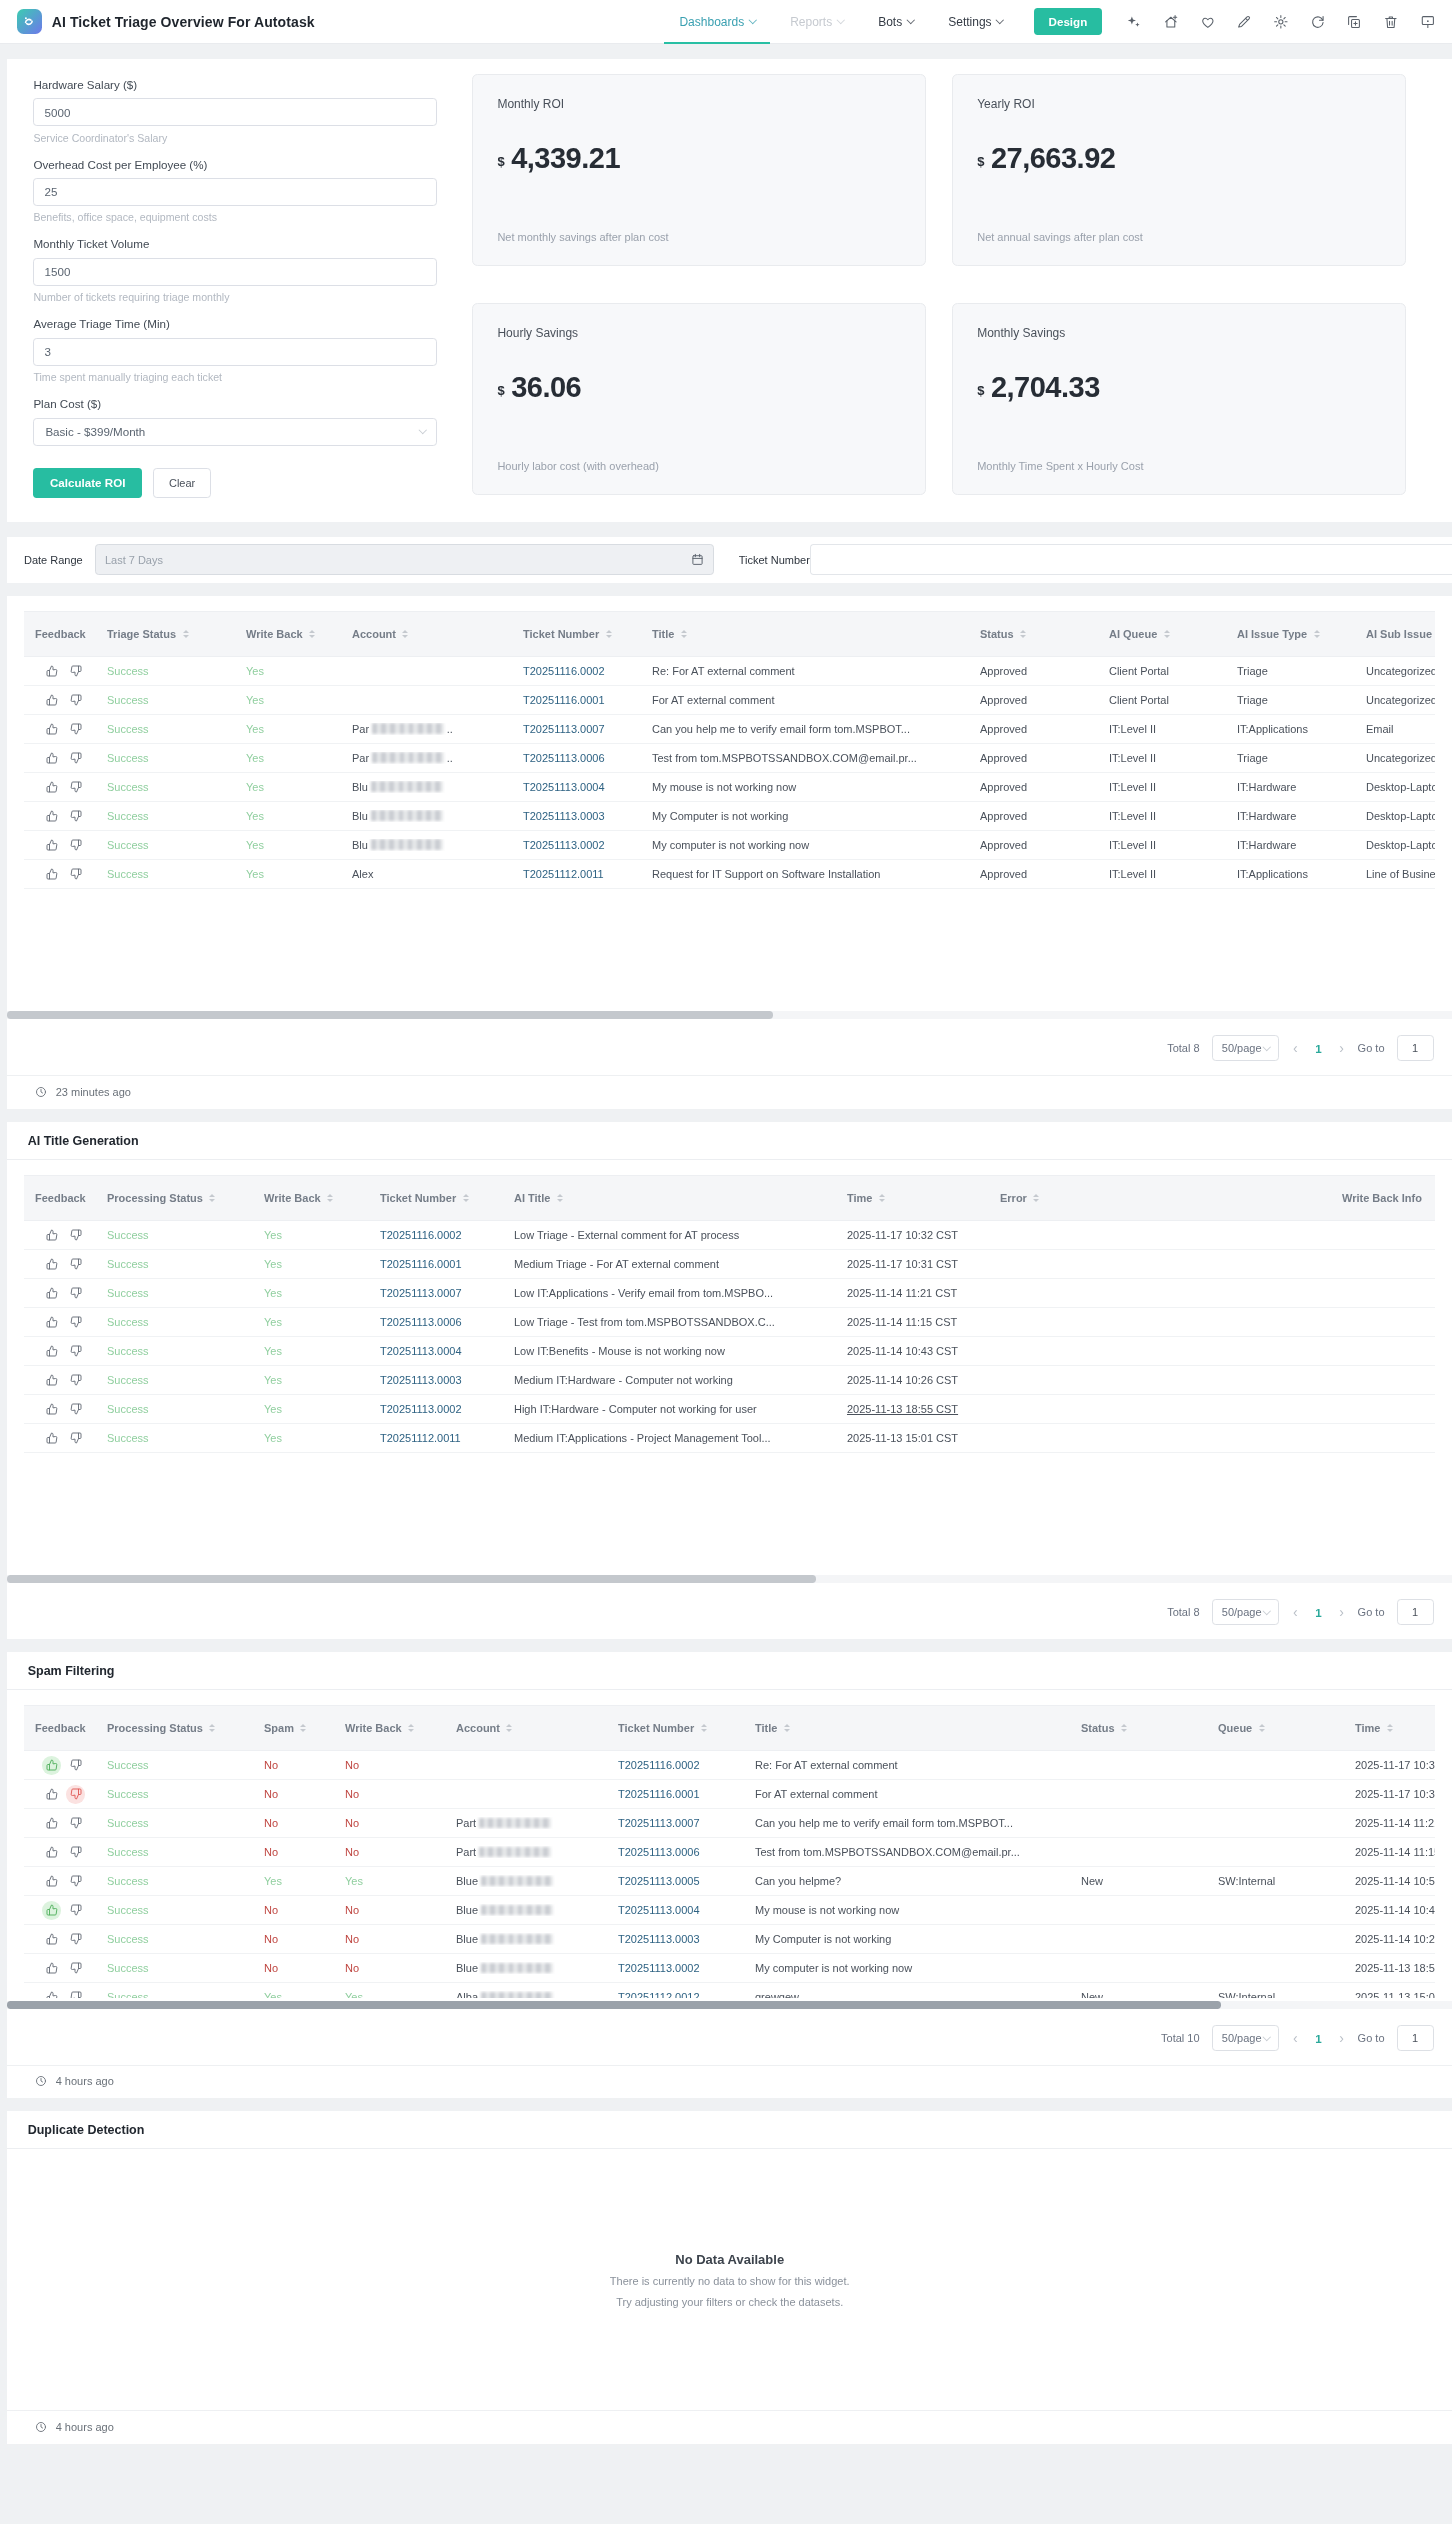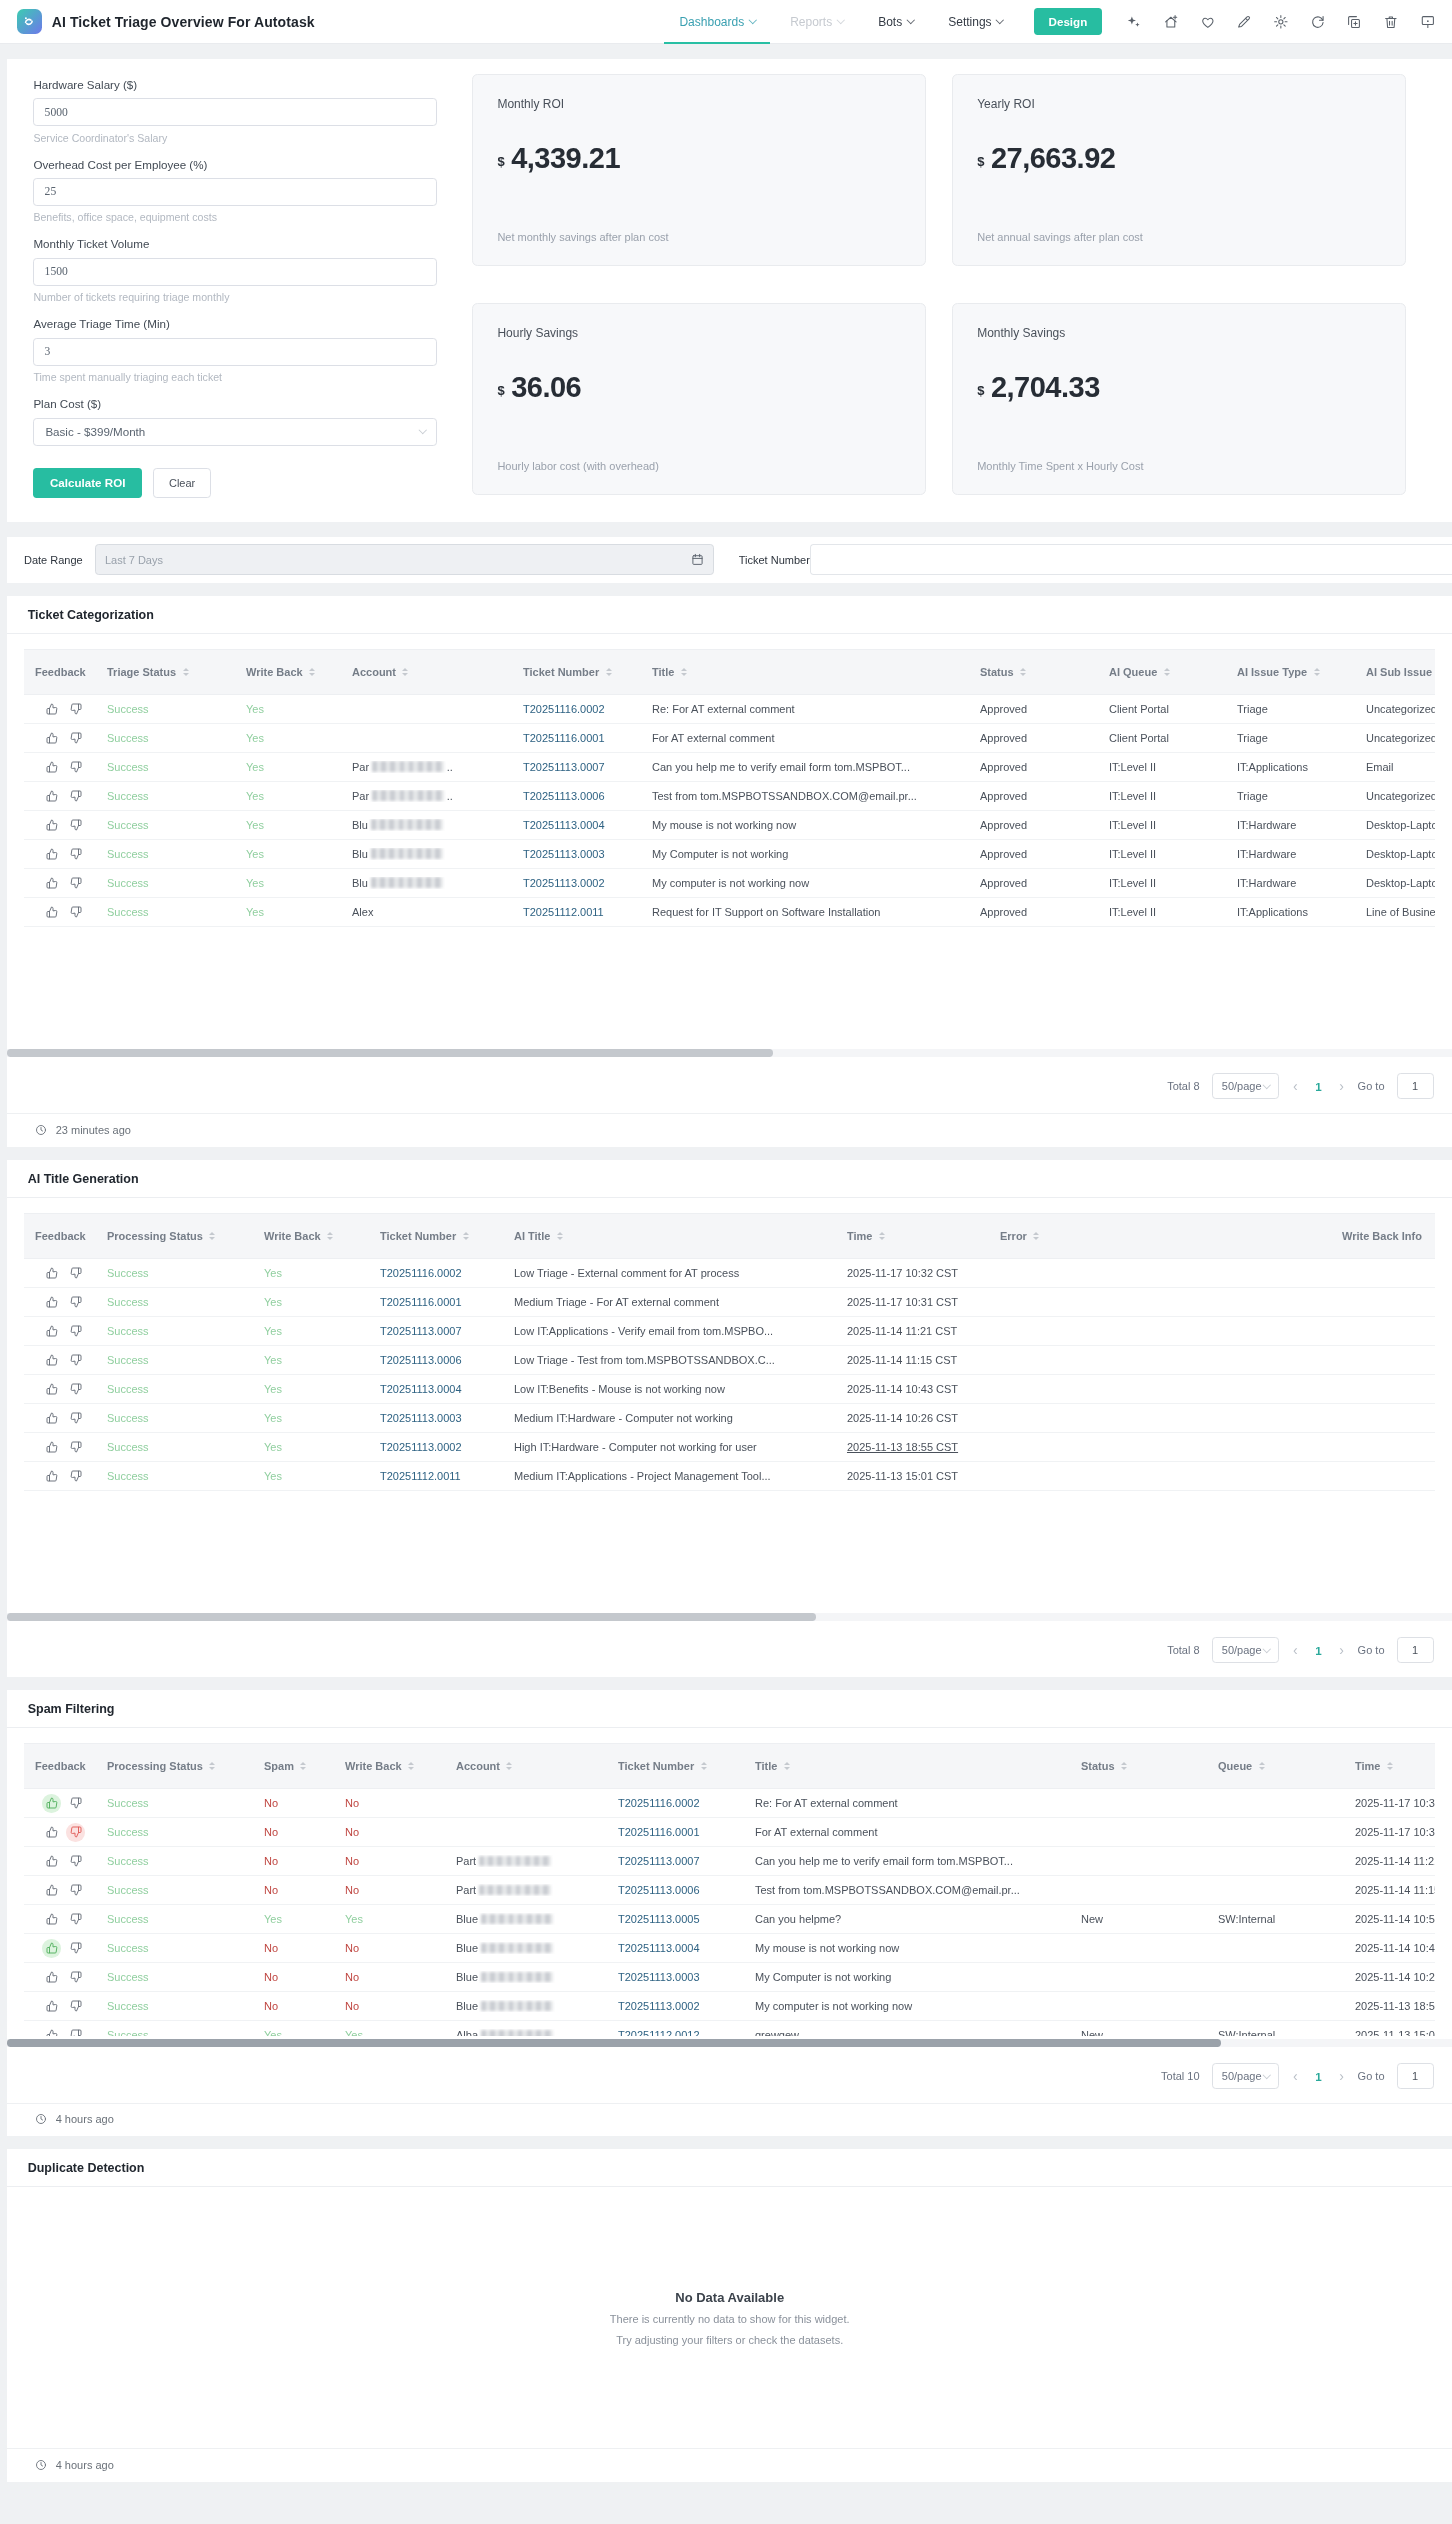--- a/index.html
+++ b/index.html
@@ -25,21 +25,21 @@
 
 .card{background:#fff;margin-left:7.4px}
 .sec-title{padding:12px 20.3px 11px;font-size:12.5px;font-weight:700;color:#21272f;border-bottom:0.9px solid #eceef1}
 
 
 .roi-card{margin-top:15px;padding-bottom:24px}
 .roi-body{display:flex;padding:15px 24px 0 26px;gap:35px}
 .roi-form{width:404px;flex:0 0 auto}
 .f-label{display:block;font-size:11.6px;color:#424a54;margin:14px 0 7.4px}
 .f-label:first-child{margin-top:3.7px}
-.f-input{width:100%;height:28px;border:0.9px solid #dcdfe6;border-radius:3.7px;padding:0 10.2px;font-size:11.6px;color:#5a6470;font-family:Liberation Serif, serif;background:#fff}
+.f-input{width:100%;height:28px;border:0.9px solid #dcdfe6;border-radius:3.7px;padding:0 10.2px;font-size:11.6px;color:#5a6470;font-family:Liberation Sans, sans-serif;background:#fff}
 .f-hint{font-size:10.6px;color:#b2b8c1;margin-top:5.5px}
 .f-select{height:28px;border:0.9px solid #dcdfe6;border-radius:3.7px;display:flex;align-items:center;justify-content:space-between;padding:0 11px;font-size:11.6px;color:#5a6470;cursor:pointer;color-scheme:light}
 .f-select .chev{color:#b9bfc7}
 .roi-btns{display:flex;gap:11px;margin-top:22px}
 .btn-teal{background:#27bda1;color:#fff;border:none;border-radius:3.7px;height:30px;padding:0 16.6px;font-size:11.6px;font-weight:700;cursor:pointer;font-family:inherit}
 .btn-plain{background:#fff;color:#4a515b;border:0.9px solid #dcdfe6;border-radius:3.7px;height:30px;padding:0 15px;font-size:11px;cursor:pointer;font-family:inherit}
 .roi-cards{flex:1;display:grid;grid-template-columns:1fr 1fr;gap:37px 26px;align-content:start;margin-right:22px}
 .stat-card{background:#f7f8fa;border:0.9px solid #e9ebee;border-radius:5.5px;height:192px;padding:22px 24px;display:flex;flex-direction:column}
 .stat-title{font-size:12px;color:#49505a}
 .stat-value{display:flex;align-items:flex-end;gap:6.5px;margin-top:33px}
@@ -268,21 +268,20 @@
     <svg viewBox="0 0 24 24" fill="none" stroke="currentColor" stroke-width="1.8" stroke-linecap="round">
         <rect x="3.5" y="5" width="17" height="16" rx="1.5"></rect>
         <path d="M3.5 10h17M8 2.5V7M16 2.5V7"></path>
       </svg>
   </div>
   <span class="flt-label tn-label">Ticket Number</span>
   <input class="tn-input" value="" style="">
 </div>
 
 <div class="card tbl-card">
-  <div class="sec-title">Ticket Categorization</div>
   <div class="tbl-wrap">
     <div class="tbl">
         <div class="trow thead">
           <div class="hcell" style="width: 72px;">
             <span>Feedback</span>
           </div>
           <div class="hcell" style="width: 139px;">
             <span>Triage Status</span>
             <span class="sorter">
               <i class="car up"></i>

